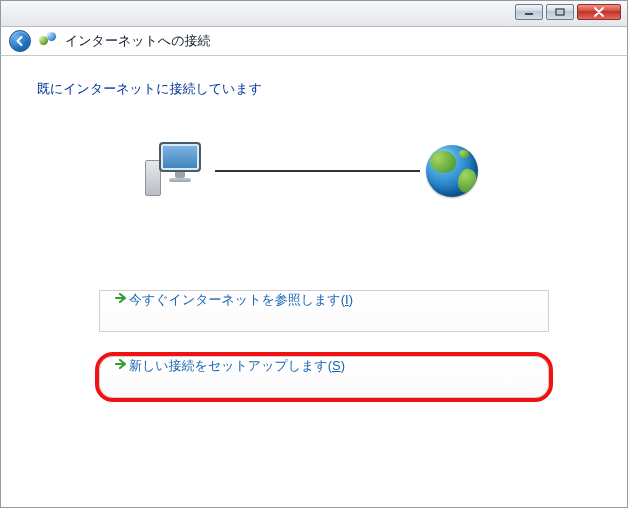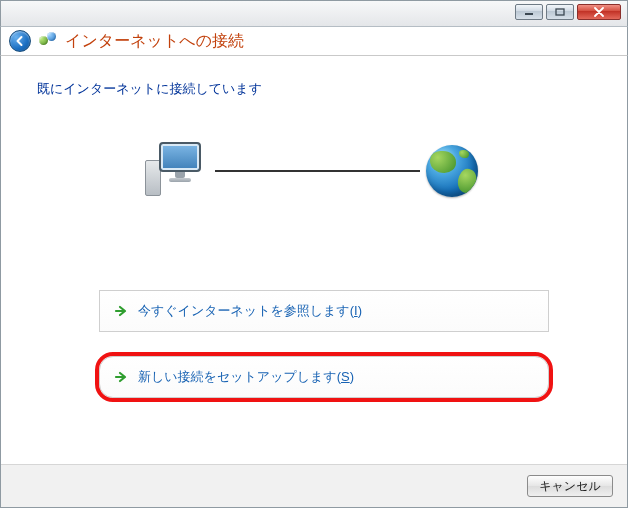--- a/index.html
+++ b/index.html
@@ -73,22 +73,22 @@
   .app-icon {
     width: 18px; height: 18px; position: relative;
   }
   .app-icon .ball {
     position: absolute; width: 9px; height: 9px; border-radius: 50%;
     box-shadow: inset -1px -1px 1px rgba(0,0,0,.15), inset 1px 1px 1px rgba(255,255,255,.5);
   }
   .app-icon .b1 { left: 0; top: 4px; background: radial-gradient(circle at 30% 30%, #b9e77a, #4a8f1e); }
   .app-icon .b2 { left: 8px; top: 0; background: radial-gradient(circle at 30% 30%, #9fd4ff, #1b6fc2); }
   .header-title {
-    color: #c2410c;
-    font-size: 16px;
+    color: #0f172a;
+    font-size: 13px;
   }
 
   
   .content {
     border: 1px solid #8f9aa2;
     border-top: 0;
     height: 452px;
     background: #fff;
     position: relative;
     padding: 24px 36px 0 36px;
@@ -146,24 +146,24 @@
   .globe .l2 { width: 18px; height: 24px; right: 2px; bottom: 4px; transform: rotate(20deg); }
   .globe .l3 { width: 10px; height: 8px; right: 9px; top: 5px; }
 
   
   .options {
     margin: 90px 0 0 62px;
     width: 450px;
   }
   .command-link {
     display: flex;
-    align-items: center;
+    align-items: flex-start;
     height: 42px;
     padding: 0 14px;
-    gap: 10px;
+    gap: 1px;
     border: 1px solid #cfcfcf;
     background: linear-gradient(#ffffff, #fbfbfb);
     color: #1762b3;
     font-size: 13px;
     cursor: default;
     margin-bottom: 24px;
   }
   .command-link.highlight {
     outline: 4px solid #f01212;
     outline-offset: 0;
@@ -269,17 +269,14 @@
       <svg class="cmd-arrow" viewBox="0 0 14 14">
         <path d="M2 7 H9 M6 3 L11 7 L6 11" stroke="#2f9e2f" stroke-width="2.2" fill="none" stroke-linecap="round" stroke-linejoin="round"></path>
       </svg>
       <span>
         <span>新しい接続をセットアップします(</span><span class="underline-key">S</span><span>)</span>
       </span>
     </div>
 
   </div>
 
-  <div class="bottom-bar">
-    <div class="btn">キャンセル</div>
-  </div>
 
 </div>
 
 </body></html>

